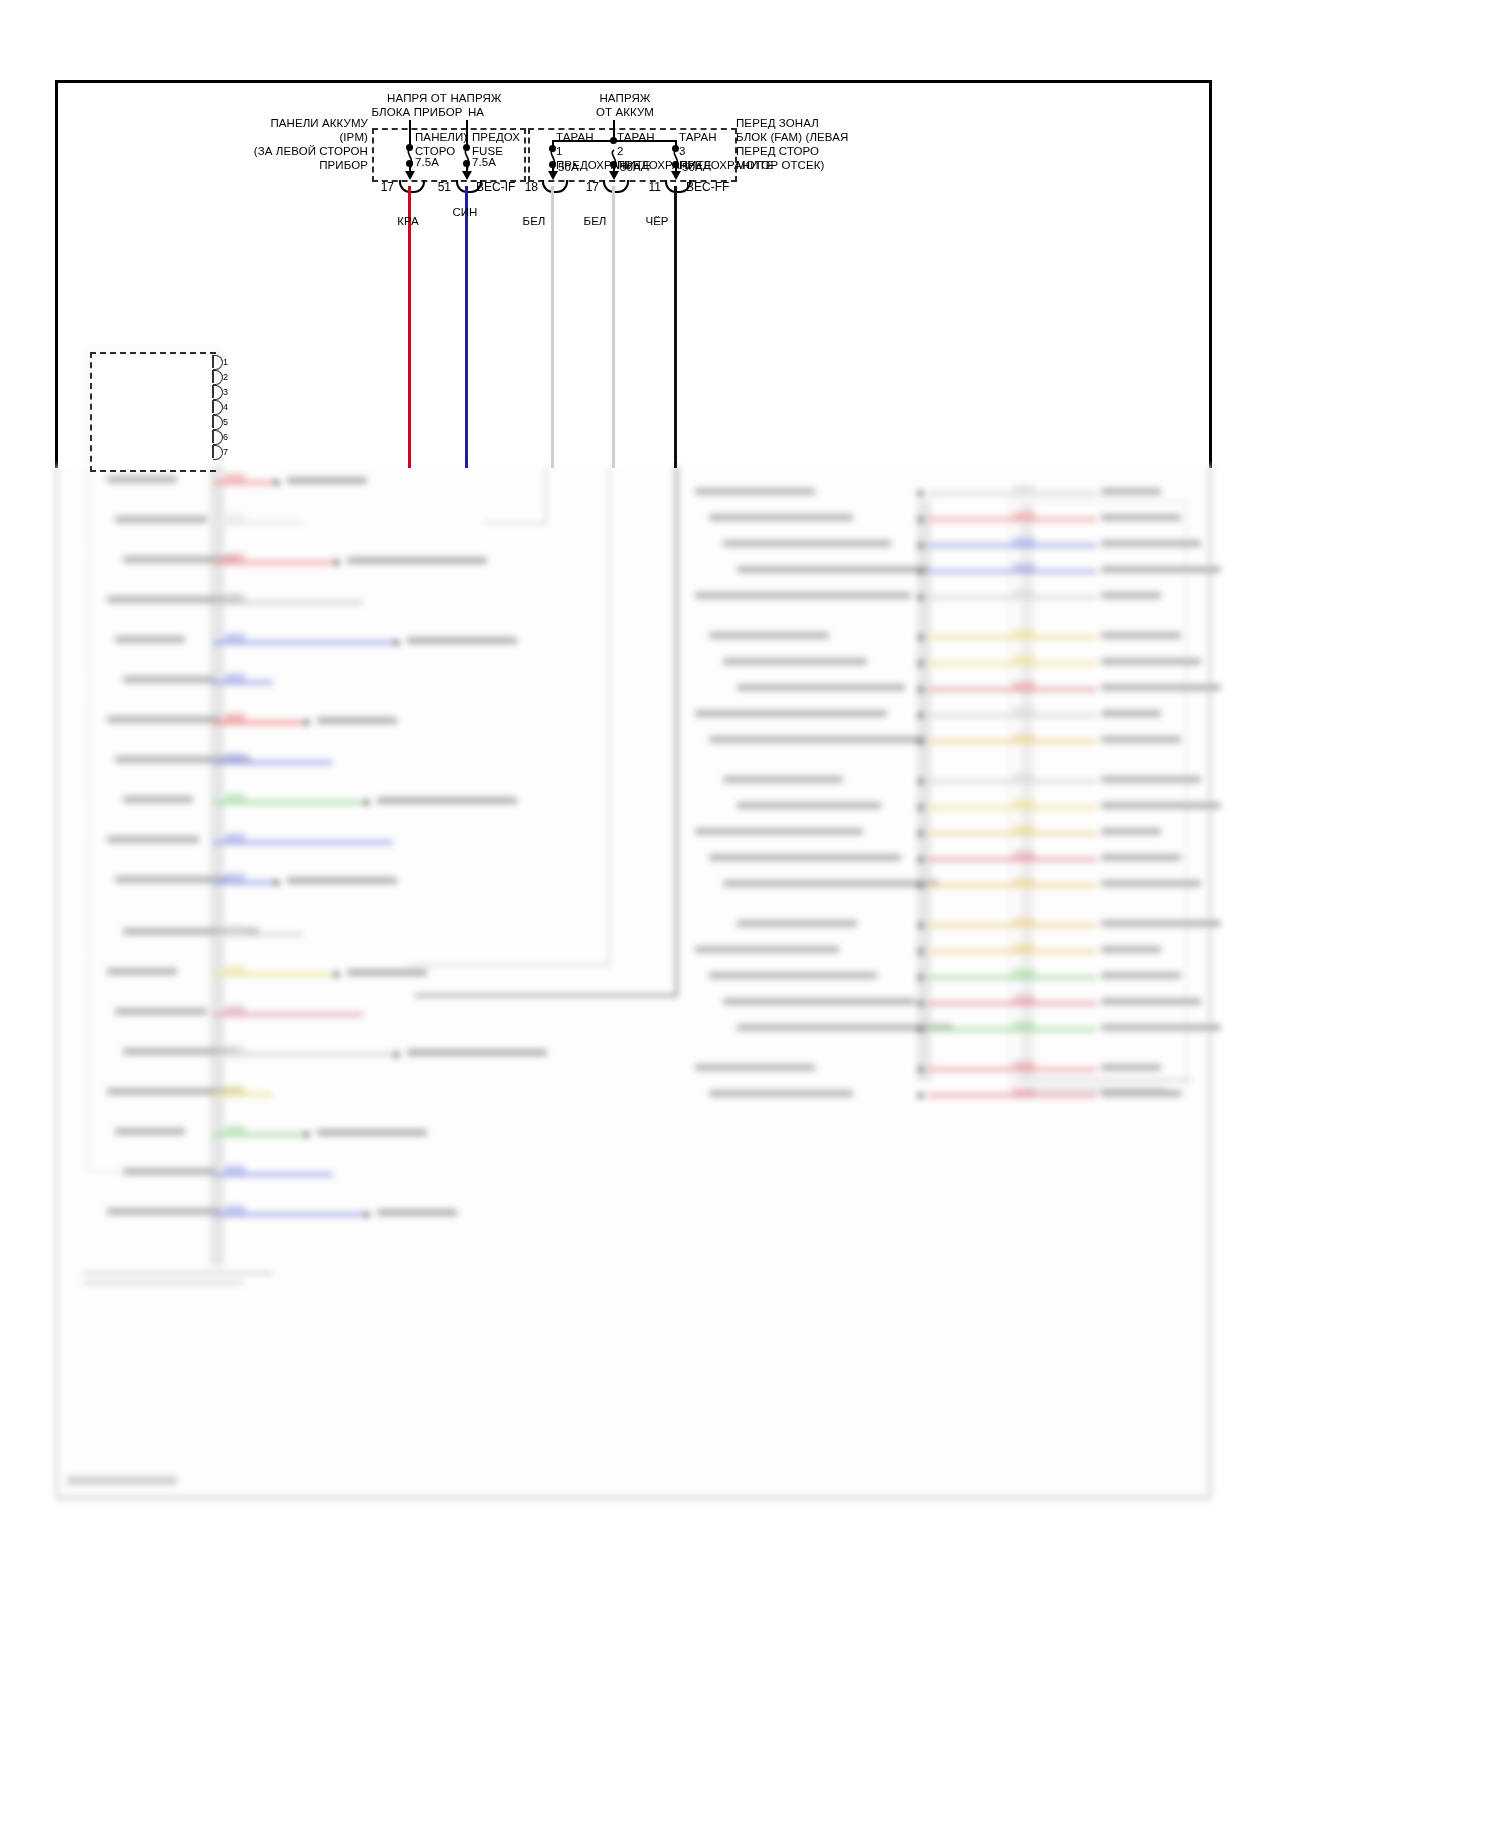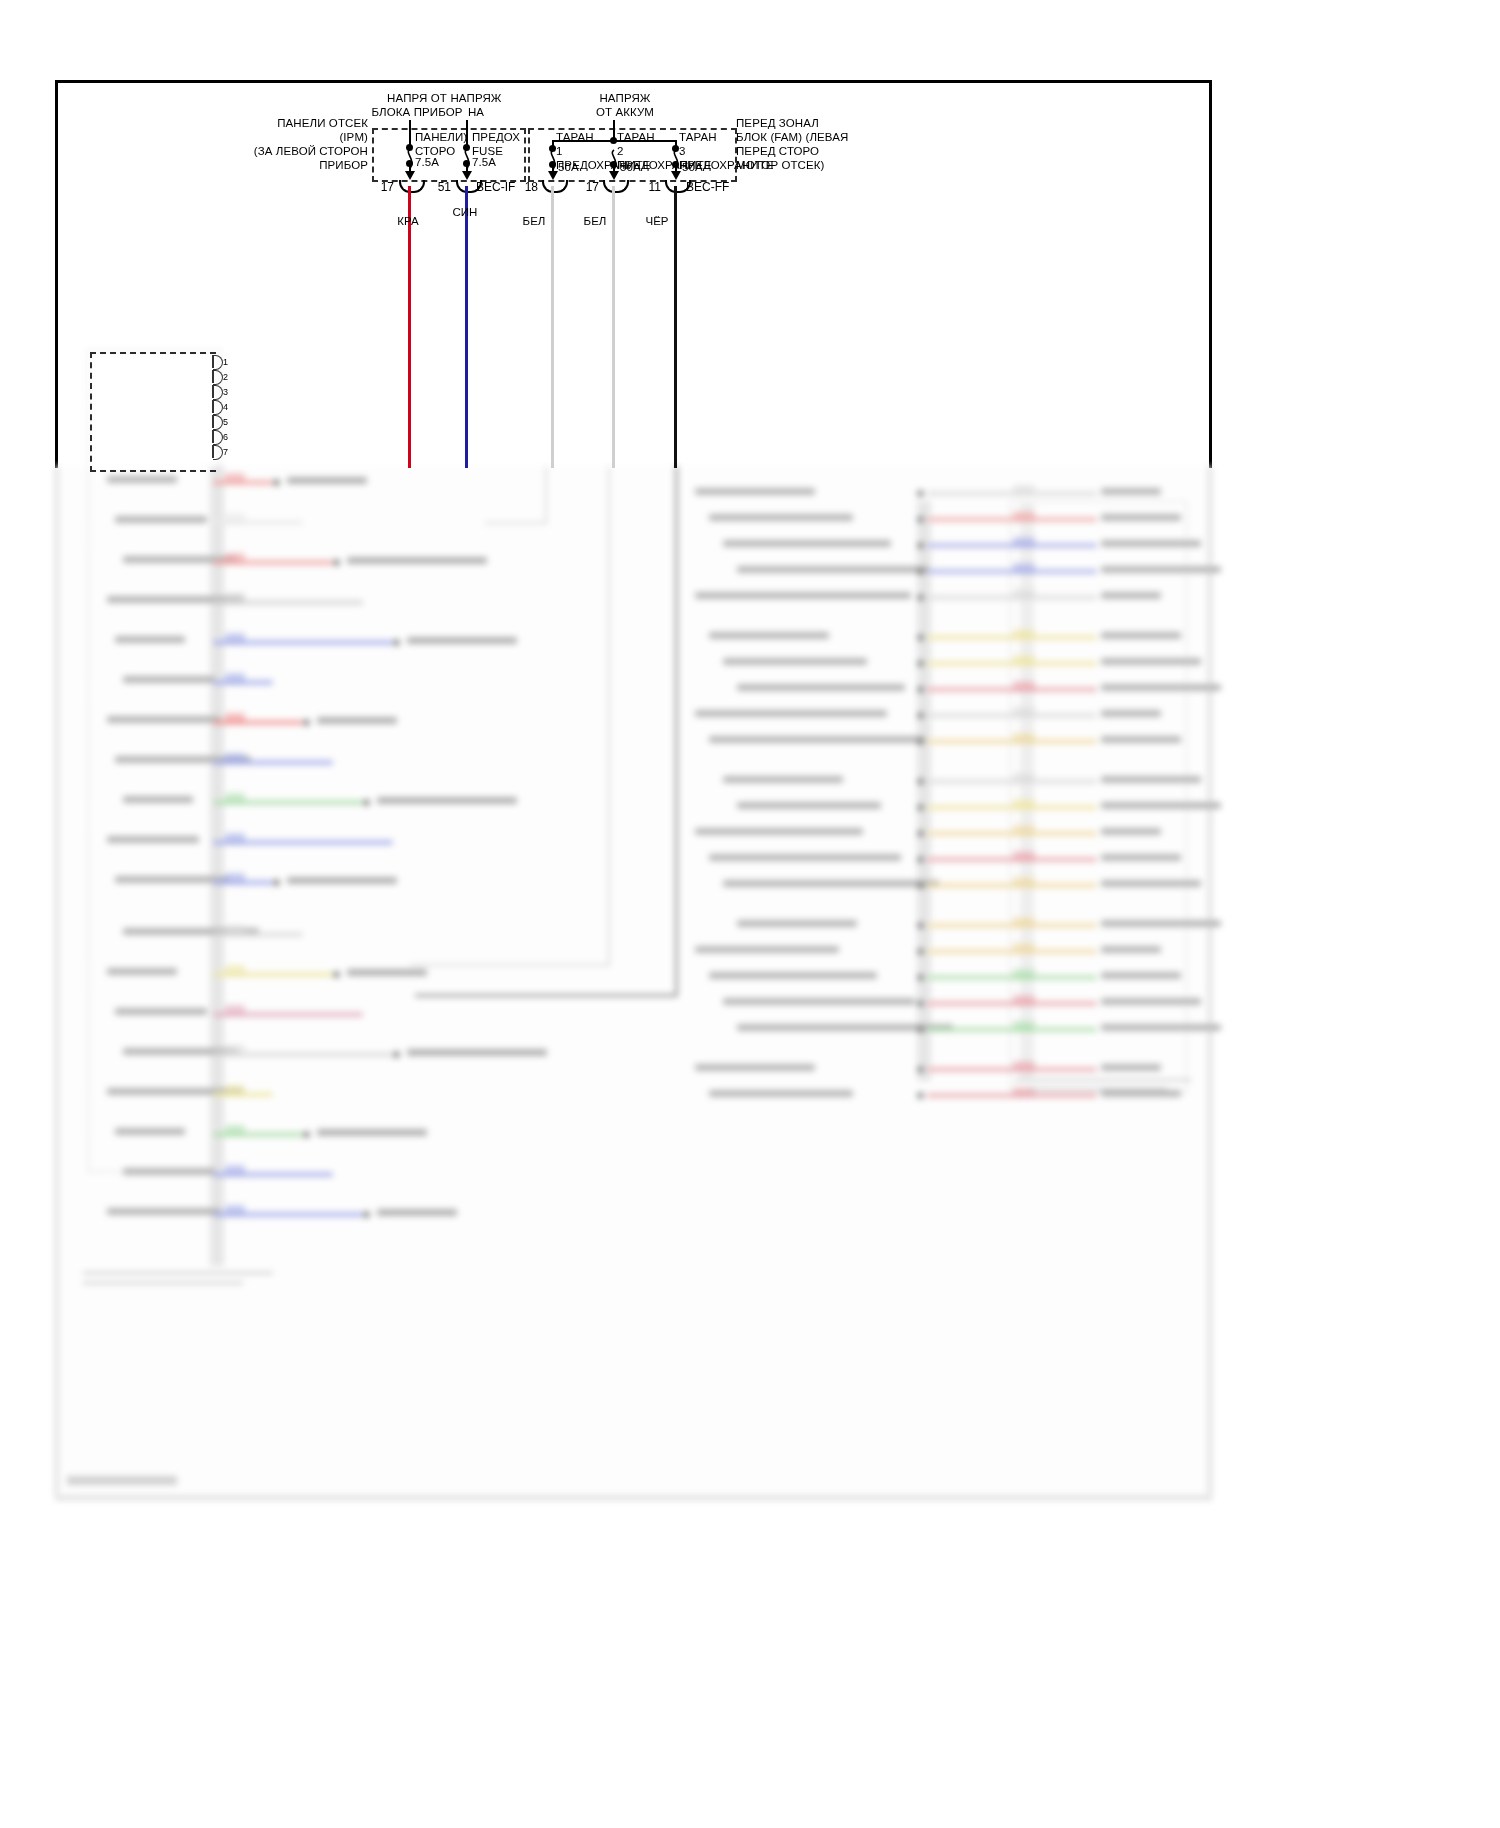--- a/index.html
+++ b/index.html
@@ -276,21 +276,21 @@
   <div class="gl" style="left:553px;top:0;width:2px;height:500px;"></div>
   <div class="gl" style="left:355px;top:498px;width:200px;height:2px;"></div>
   <div class="gl" style="left:620px;top:0;width:3px;height:530px;background:#9a9a9a;"></div>
   <div class="gl" style="left:360px;top:528px;width:262px;height:3px;background:#9a9a9a;"></div>
 
   <div class="btxt" style="left:28px;top:800px;width:220px;height:26px;background:linear-gradient(#bdbdbd 0 2px,transparent 2px),linear-gradient(#bdbdbd 0 2px,transparent 2px);background-position:0 6px,0 16px;background-size:190px 10px,160px 10px;background-repeat:no-repeat;"></div>
   <div class="btxt" style="left:960px;top:608px;width:180px;height:24px;background:linear-gradient(#c4c4c4 0 2px,transparent 2px),linear-gradient(#c4c4c4 0 2px,transparent 2px);background-position:0 5px,12px 14px;background-size:176px 10px,140px 10px;background-repeat:no-repeat;"></div>
   <div class="btxt" style="left:12px;top:1010px;width:110px;height:9px;background:#cfcfcf;"></div>
 </div>
 
-<div class="hdr r" style="left:190px;top:116px;width:178px;">ПАНЕЛИ ОТСЕК
+<div class="hdr r" style="left:190px;top:116px;width:178px;">ПАНЕЛИ АККУМУ
 (IPM)
 (ЗА ЛЕВОЙ СТОРОН
 ПРИБОР</div>
 
 <div class="hdr c" style="left:355px;top:91px;width:124px;">НАПРЯ ОТ
 БЛОКА ПРИБОР</div>
 <div class="hdr c" style="left:438px;top:91px;width:76px;">НАПРЯЖ
 НА</div>
 <div class="hdr c" style="left:561px;top:91px;width:128px;">НАПРЯЖ
 ОТ АККУМ</div>

